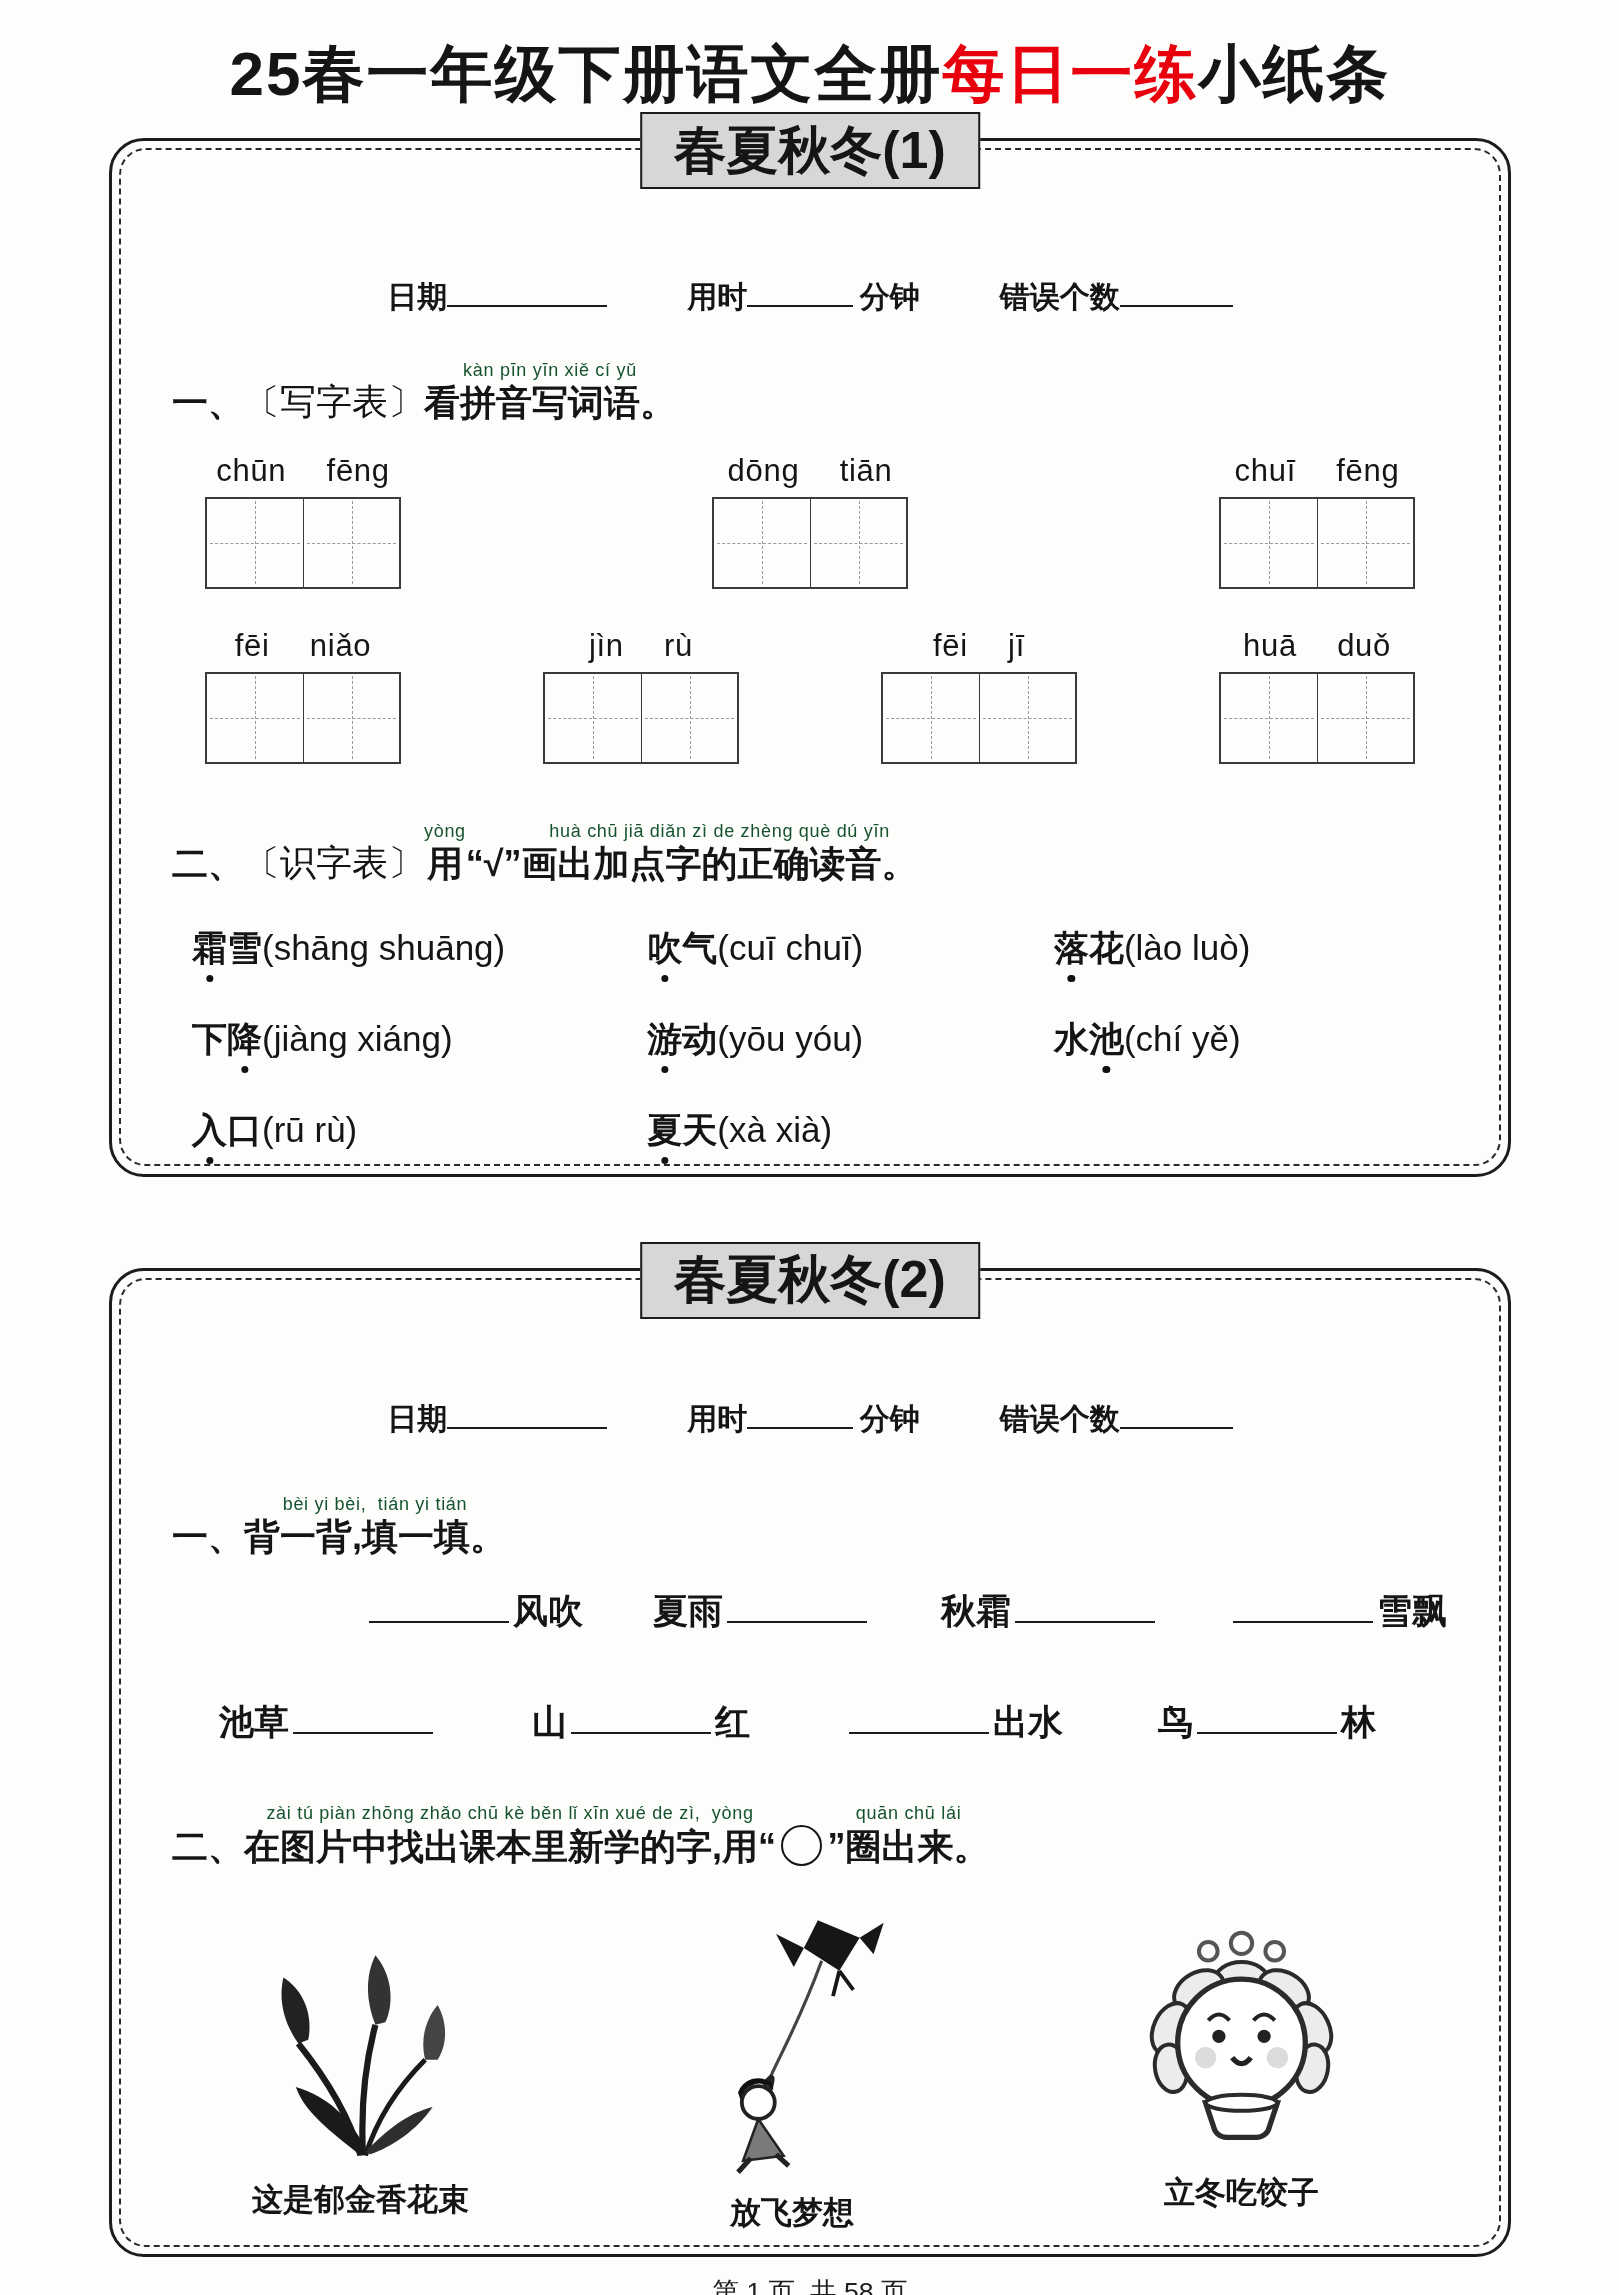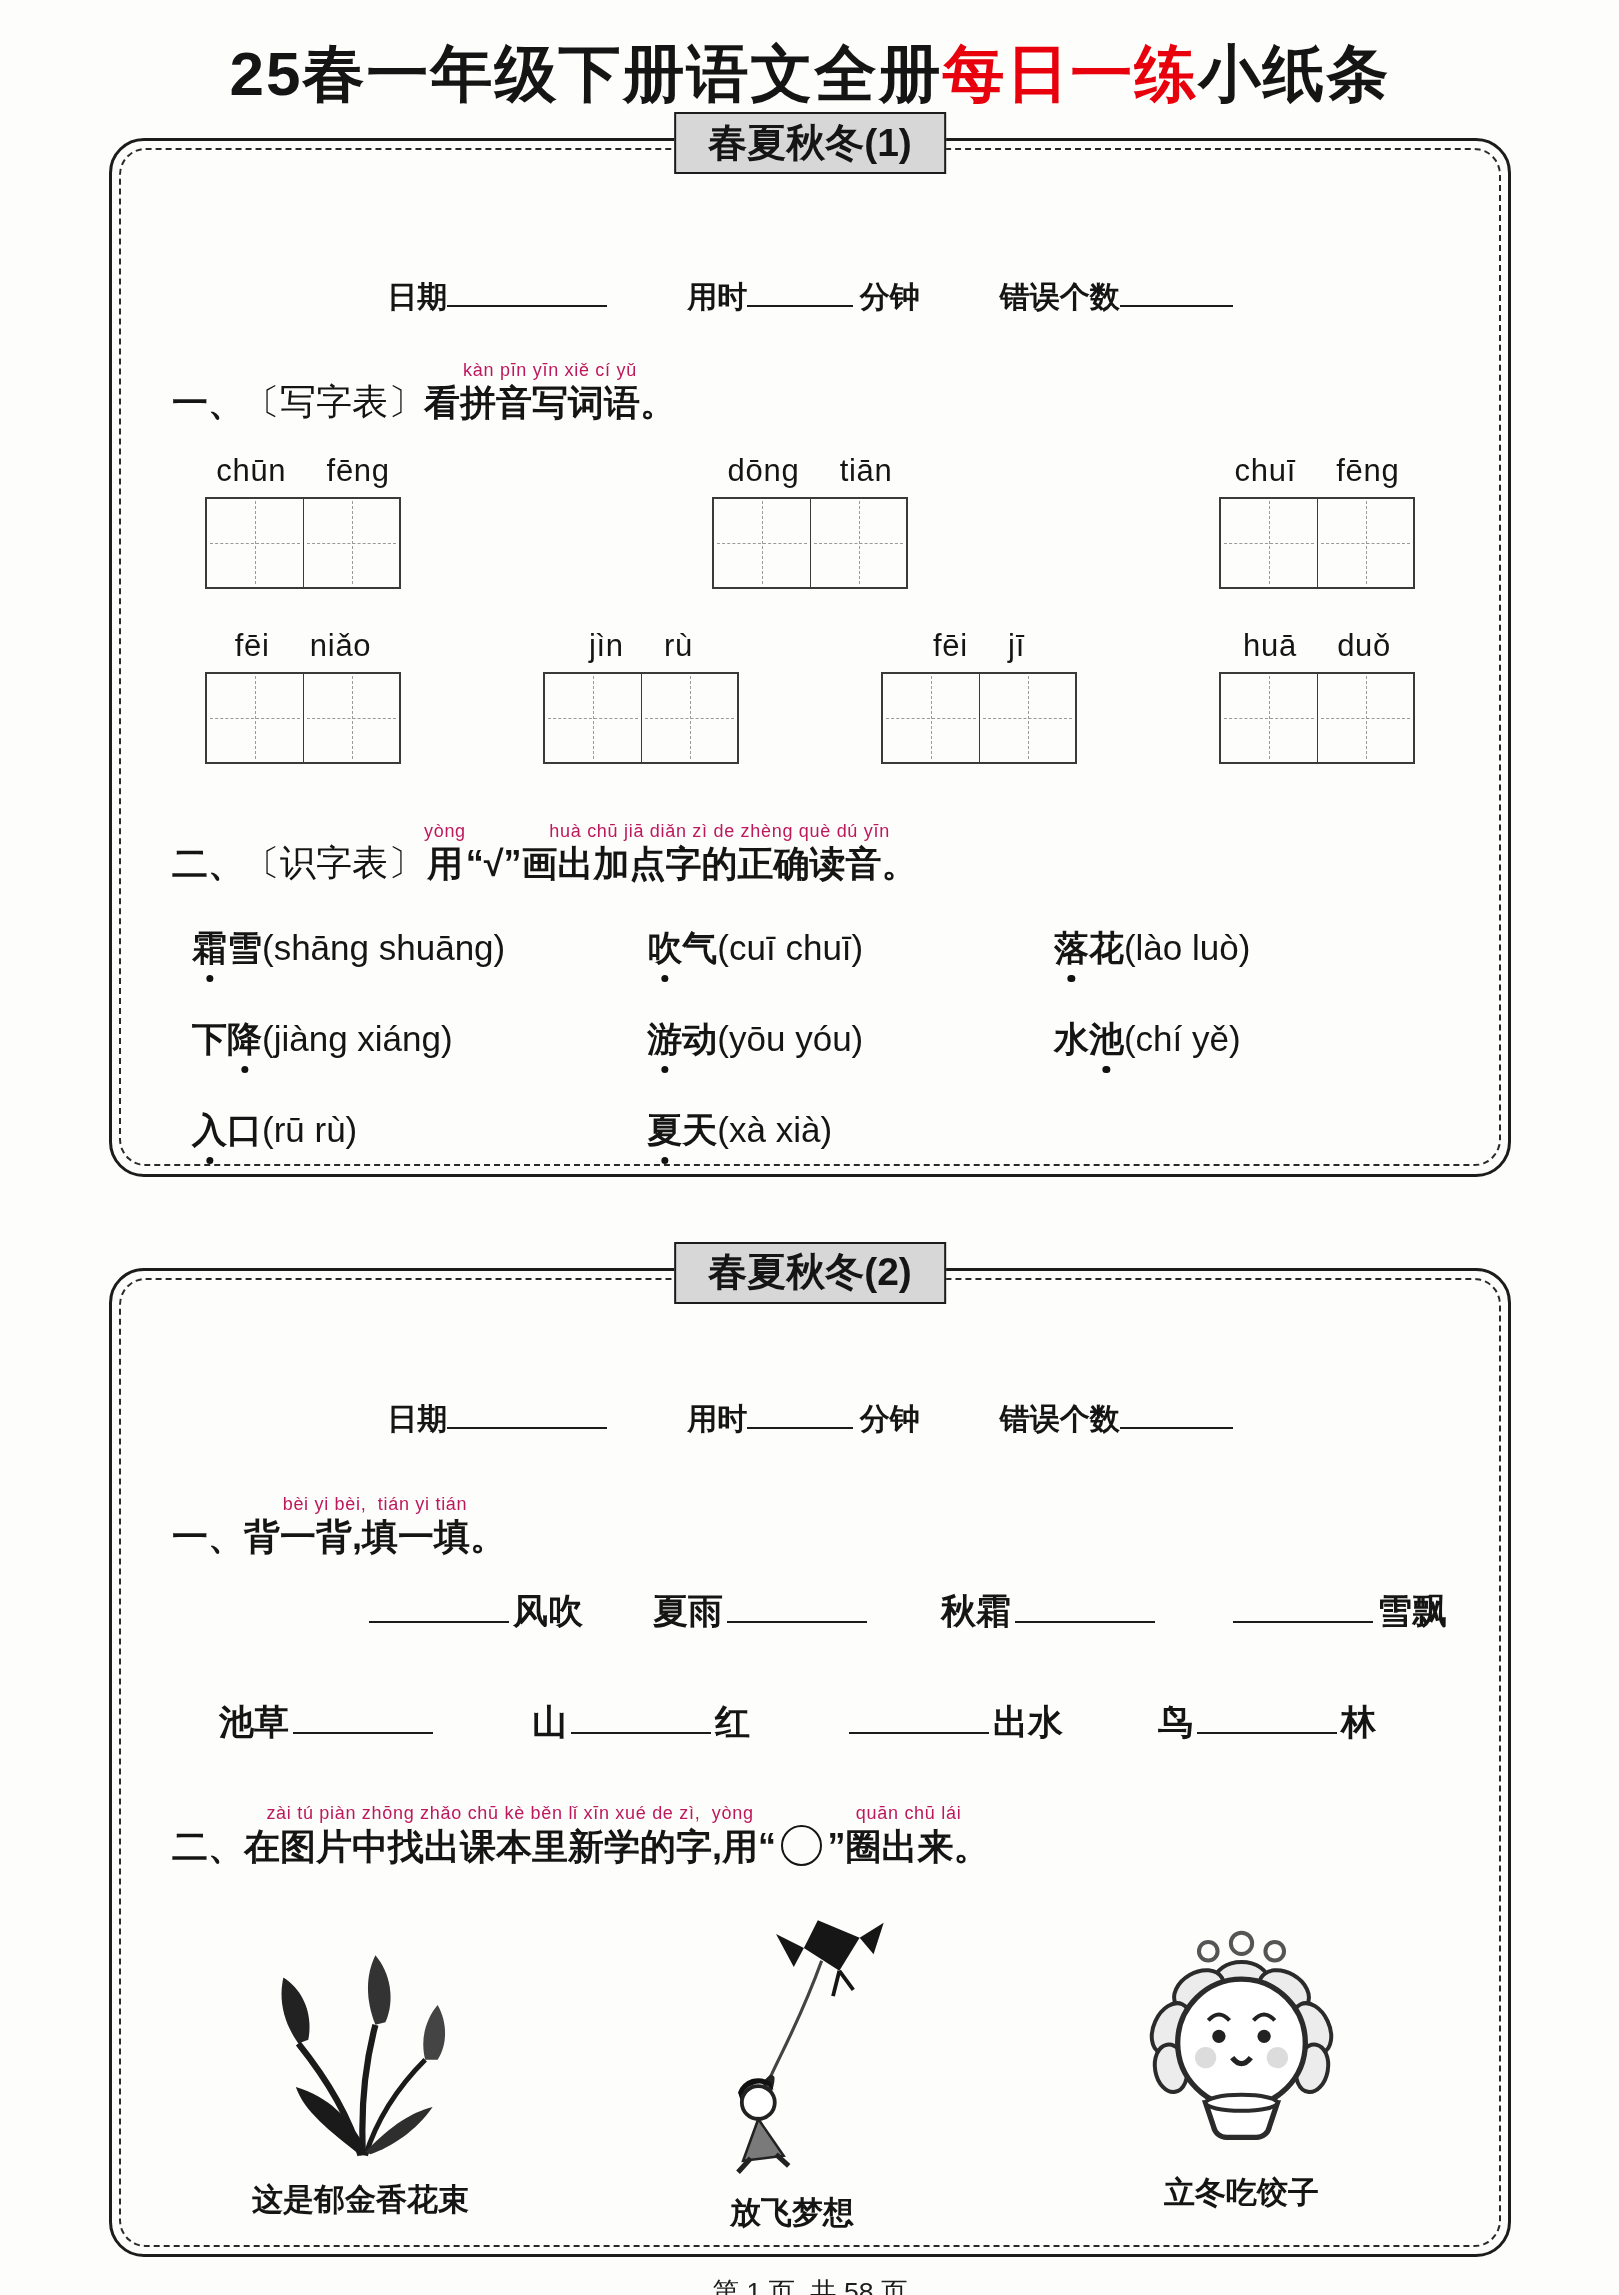--- a/index.html
+++ b/index.html
@@ -37,21 +37,21 @@
     pointer-events:none;
   }
   #box1 { margin-top:26.6px; min-height:994px; }
   #box2 { margin-top:91px; min-height:986px; }
 
   .tab {
     position:absolute; top:-29px; left:50%; transform:translateX(-50%);
     background:#d7d7d7;
     border:2.7px solid #1c1c1c;
     padding:6.6px 32px;
-    font-size:39px; font-weight:800;
+    font-size:52px; font-weight:800;
     line-height:1.15;
     z-index:3;
     white-space:nowrap;
   }
   .content { position:relative; z-index:2; padding:0 60px 20px; }
   #box1 .content { padding-top:136px; }
   #box2 .content { padding-top:128px; }
 
   .meta {
     display:flex; justify-content:center; gap:80px;
@@ -65,21 +65,21 @@
   }
   .b-date { width:160px; } .b-time { width:106px; margin-right:6.6px; } .b-err { width:113px; }
 
   .sec-head {
     display:flex; align-items:flex-end; flex-wrap:wrap;
     font-size:36px; font-weight:800;
     line-height:1.15;
   }
   .bracket { font-weight:400;font-family:Liberation Serif, serif; }
   .ruby { display:inline-flex; flex-direction:column; align-items:center; }
-  .ruby .py { font-size:18px; font-weight:400; letter-spacing:0.7px; line-height:1.3; color:#be185d; white-space:pre; }
+  .ruby .py { font-size:18px; font-weight:400; letter-spacing:0.7px; line-height:1.3; color:#14532d; white-space:pre; }
   .ruby .rtxt { font-size:36px; font-weight:800; line-height:1.15; }
 
   #box1 .head-s1 { margin-top:41px; }
   .words-row {
     display:flex; justify-content:space-between;
     padding:0 33px;
     margin-top:29px;
   }
   .words-row.second { margin-top:39px; }
   .word { display:flex; flex-direction:column; align-items:center; gap:8px; }

